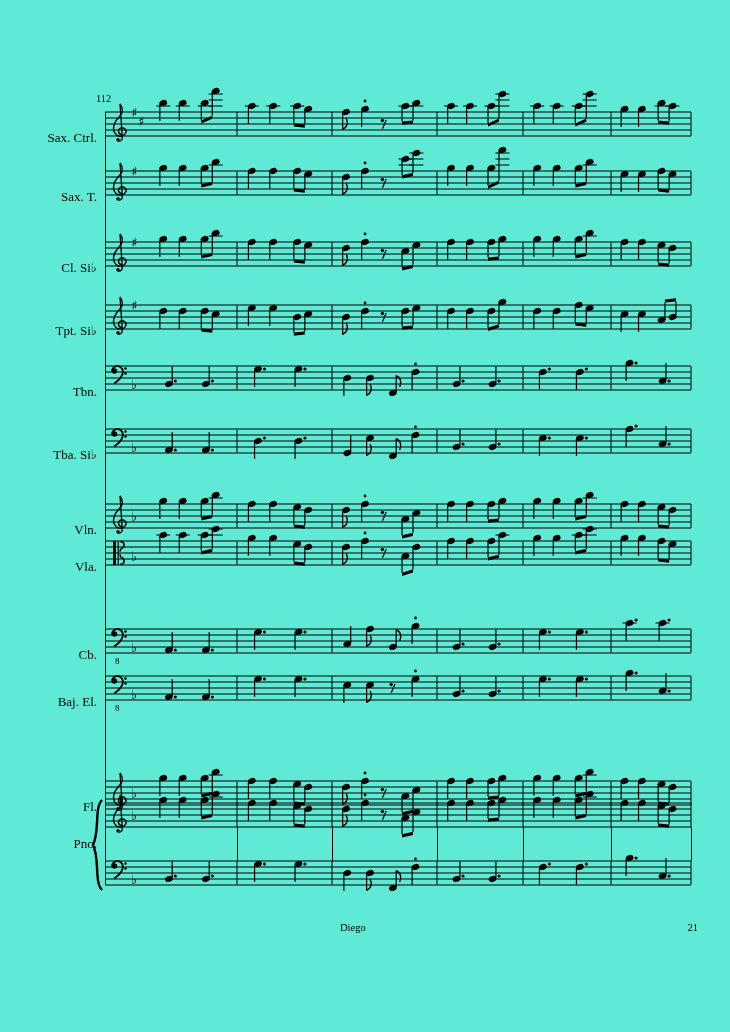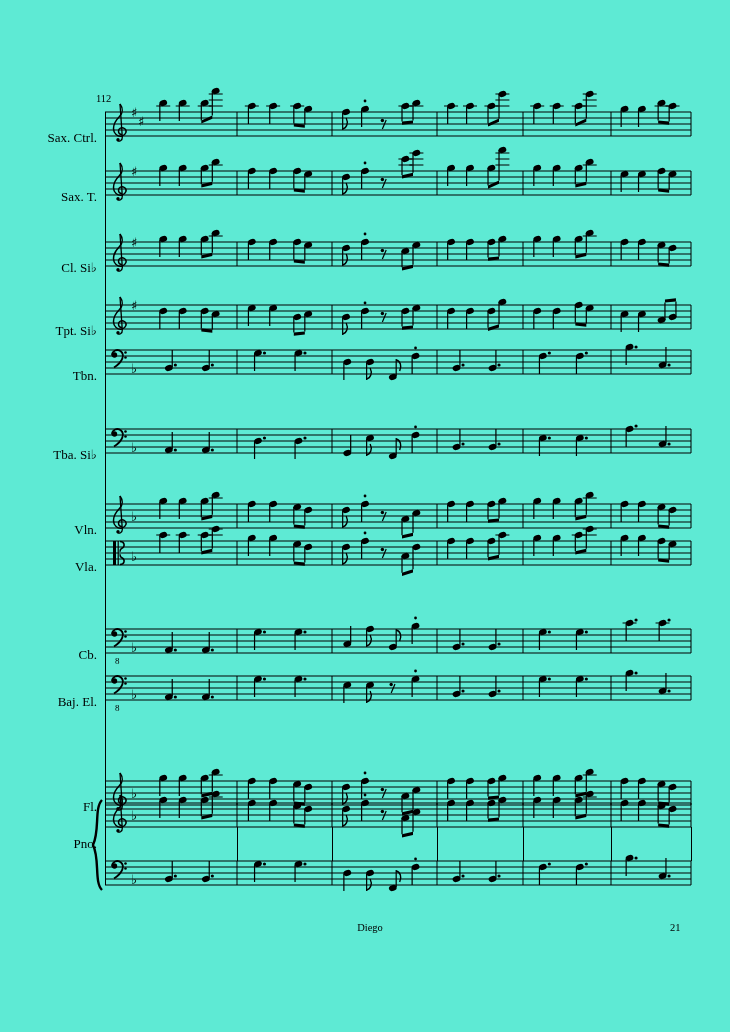--- a/index.html
+++ b/index.html
@@ -376,21 +376,21 @@
         <line x1="516.1578947368421" y1="46" x2="516.1578947368421" y2="63" stroke="#000" stroke-width="1.2"></line>
         <ellipse cx="536.9263157894736" cy="45" rx="4" ry="2.9" fill="#000" transform="rotate(-20 536.9263157894736 45)"></ellipse>
         <line x1="533.5263157894736" y1="46" x2="533.5263157894736" y2="63" stroke="#000" stroke-width="1.2"></line>
         <ellipse cx="556.5526315789473" cy="51" rx="4" ry="2.9" fill="#000" transform="rotate(-20 556.5526315789473 51)"></ellipse>
         <ellipse cx="567.5526315789473" cy="48" rx="4" ry="2.9" fill="#000" transform="rotate(-20 567.5526315789473 48)"></ellipse>
         <line x1="559.9526315789473" y1="51" x2="559.9526315789473" y2="33.6" stroke="#000" stroke-width="1.2"></line>
         <line x1="570.9526315789473" y1="48" x2="570.9526315789473" y2="32.4" stroke="#000" stroke-width="1.2"></line>
         <polygon points="559.9526315789473,33.6 570.9526315789473,32.4 570.9526315789473,29.2 559.9526315789473,30.400000000000002" fill="#000"></polygon>
       </svg>
   </div>
-  <div class="srow" style="top:314px">
+  <div class="srow" style="top:330px">
     <div class="slabel">Tbn.</div>
     <svg class="snot" viewBox="0 0 600 84">
         <line x1="0" y1="36" x2="586" y2="36" stroke="#000" stroke-width="1"></line>
         <line x1="0" y1="42" x2="586" y2="42" stroke="#000" stroke-width="1"></line>
         <line x1="0" y1="48" x2="586" y2="48" stroke="#000" stroke-width="1"></line>
         <line x1="0" y1="54" x2="586" y2="54" stroke="#000" stroke-width="1"></line>
         <line x1="0" y1="60" x2="586" y2="60" stroke="#000" stroke-width="1"></line>
         <line x1="0" y1="36" x2="0" y2="60" stroke="#000" stroke-width="1.2"></line>
         <line x1="132" y1="36" x2="132" y2="60" stroke="#000" stroke-width="1"></line>
         <line x1="227" y1="36" x2="227" y2="60" stroke="#000" stroke-width="1"></line>
@@ -1051,22 +1051,22 @@
         <circle cx="564.06" cy="51" r="1.6" fill="#000"></circle>
       </svg>
   </div>
 
   <div class="vline" style="left:105px;top:112px;height:773px"></div>
 
   <svg class="brace" viewBox="0 0 16 92">
     <path d="M13,1 C5,9 11,32 4,46 C11,60 5,83 13,91" fill="none" stroke="#000" stroke-width="2.4"></path>
   </svg>
 
-  <div class="meta" style="left:340px;top:922px;width:60px;text-align:center">Diego</div>
-  <div class="meta" style="left:670px;top:922px;width:28px;">21</div>
+  <div class="meta" style="left:340px;top:922px;width:60px;">Diego</div>
+  <div class="meta" style="left:670px;top:922px;width:28px;text-align:right">21</div>
 
 <div class="vline" style="left: 105px; top: 827px; height: 34px;"></div>
     <div class="vline" style="left: 237px; top: 827px; height: 34px;"></div>
     <div class="vline" style="left: 332px; top: 827px; height: 34px;"></div>
     <div class="vline" style="left: 437px; top: 827px; height: 34px;"></div>
     <div class="vline" style="left: 523px; top: 827px; height: 34px;"></div>
     <div class="vline" style="left: 611px; top: 827px; height: 34px;"></div>
     <div class="vline" style="left: 691px; top: 827px; height: 34px;"></div>
   </div>
 

